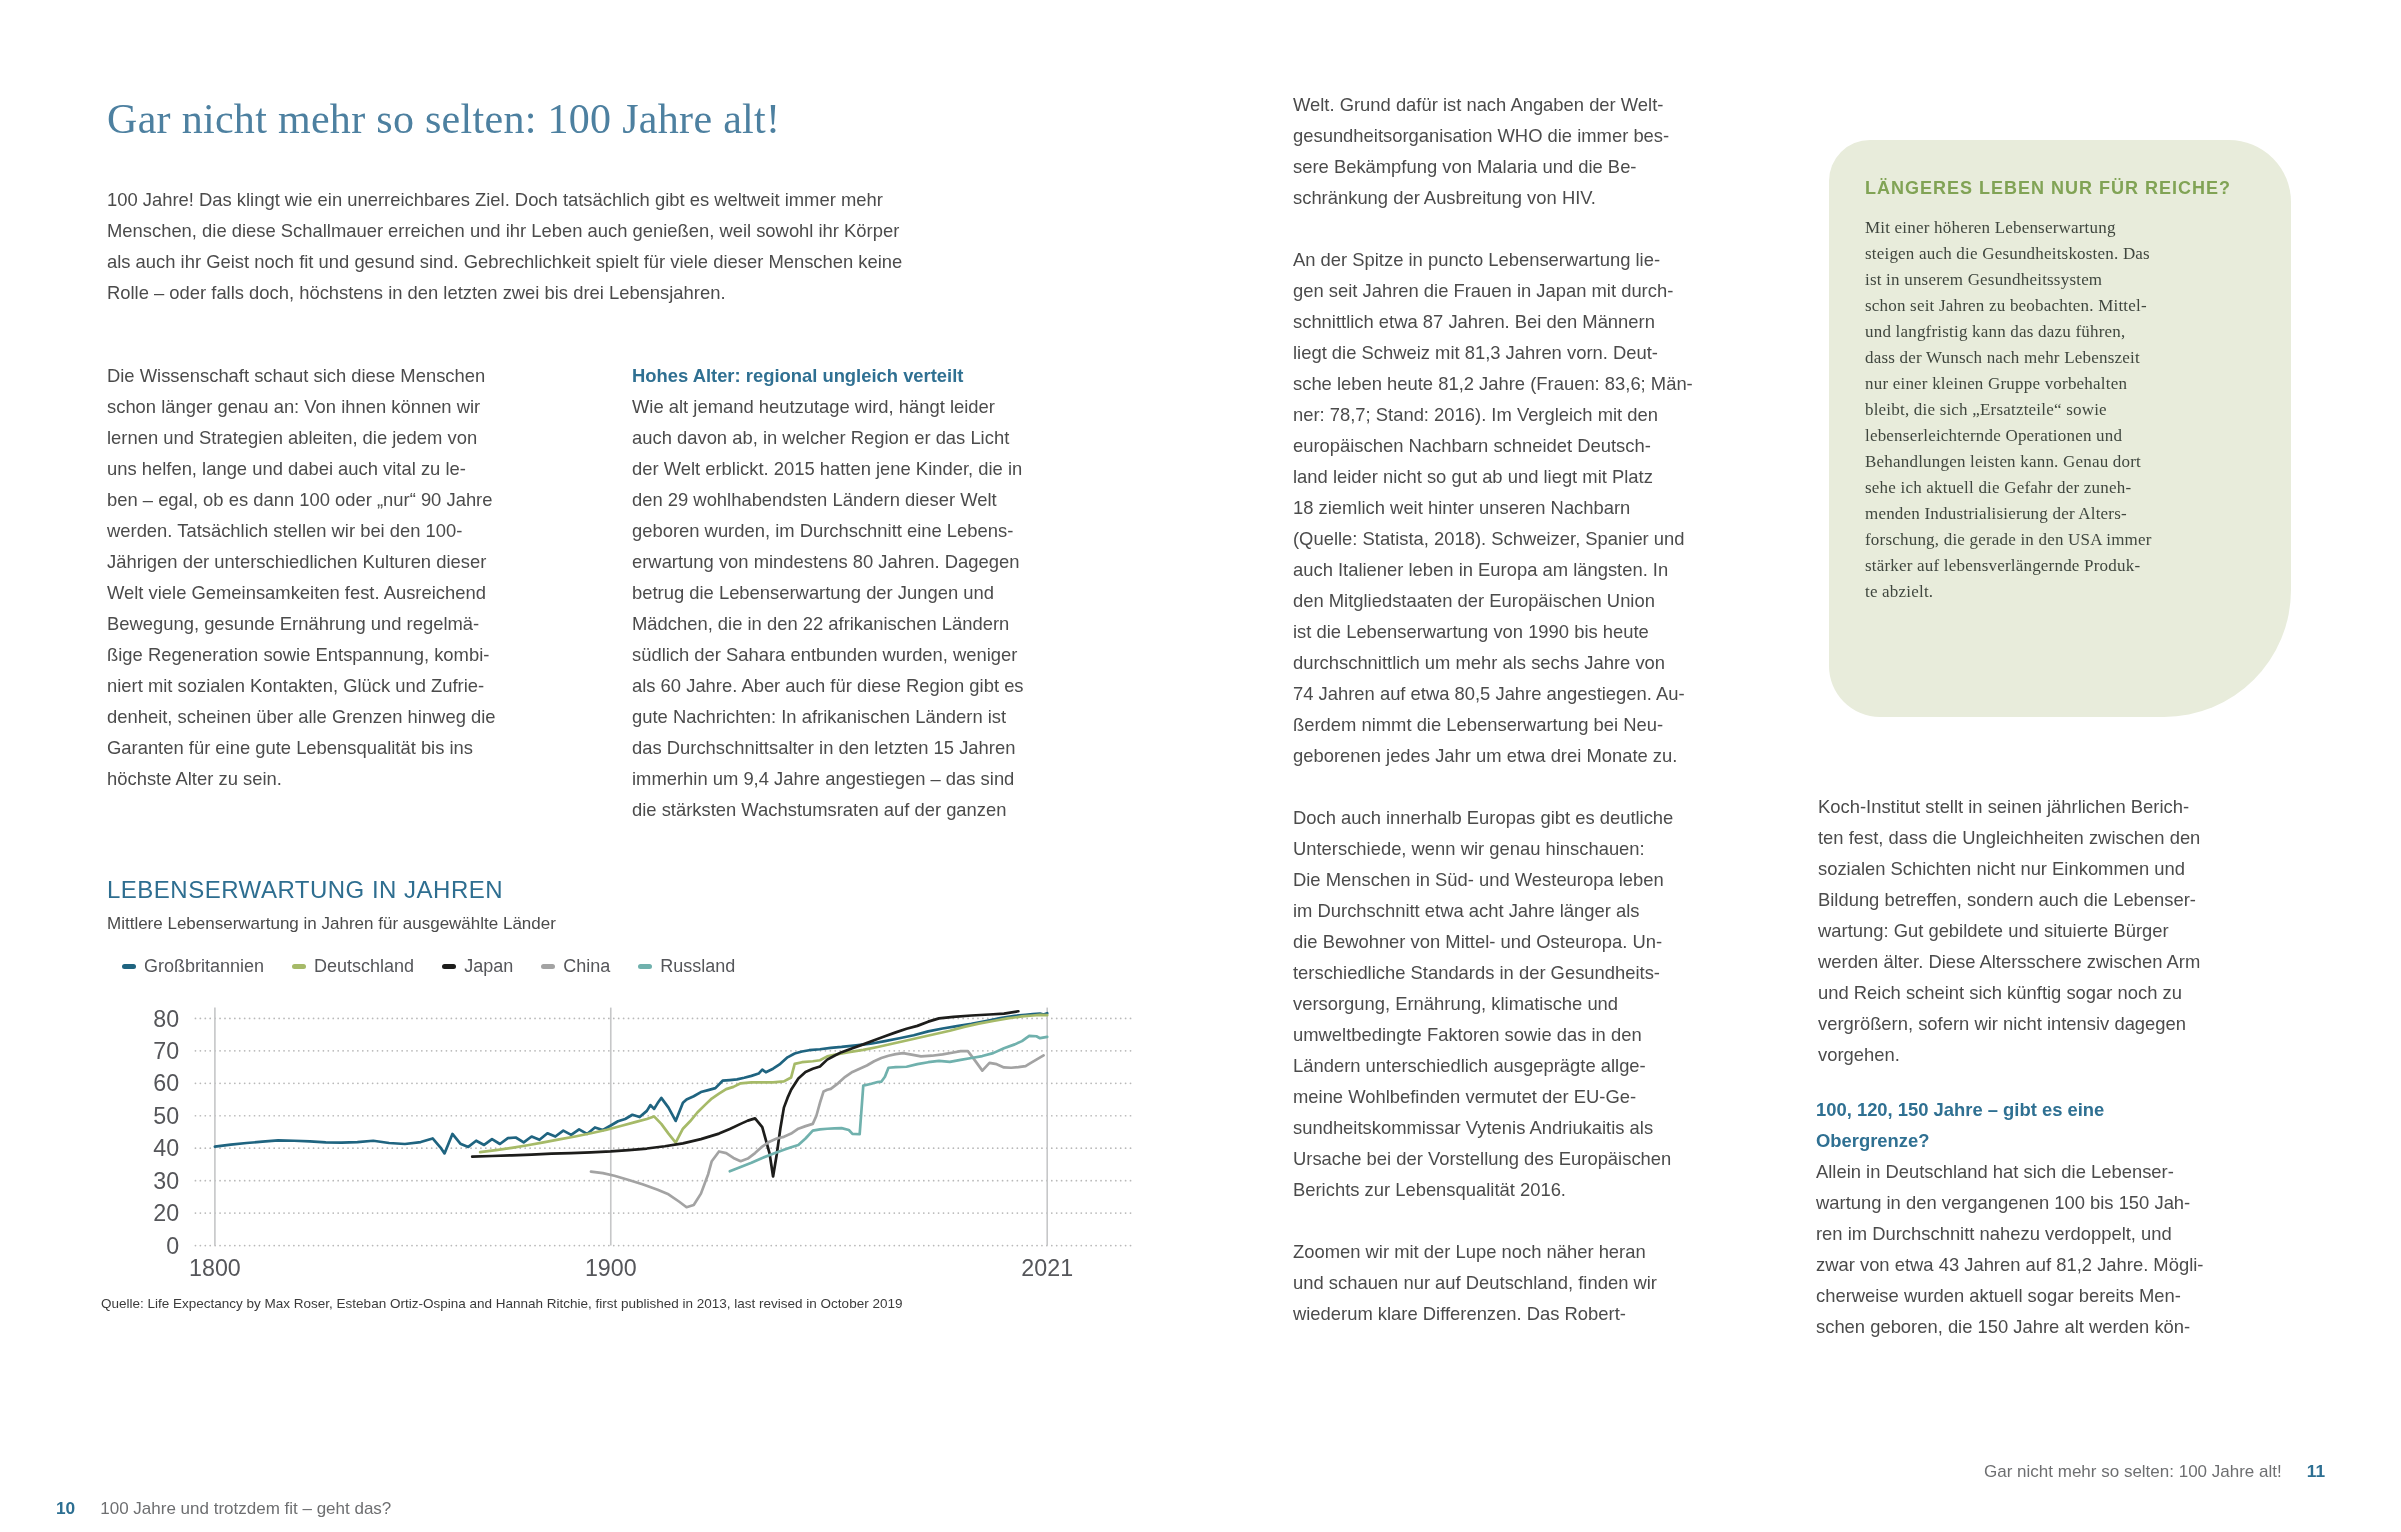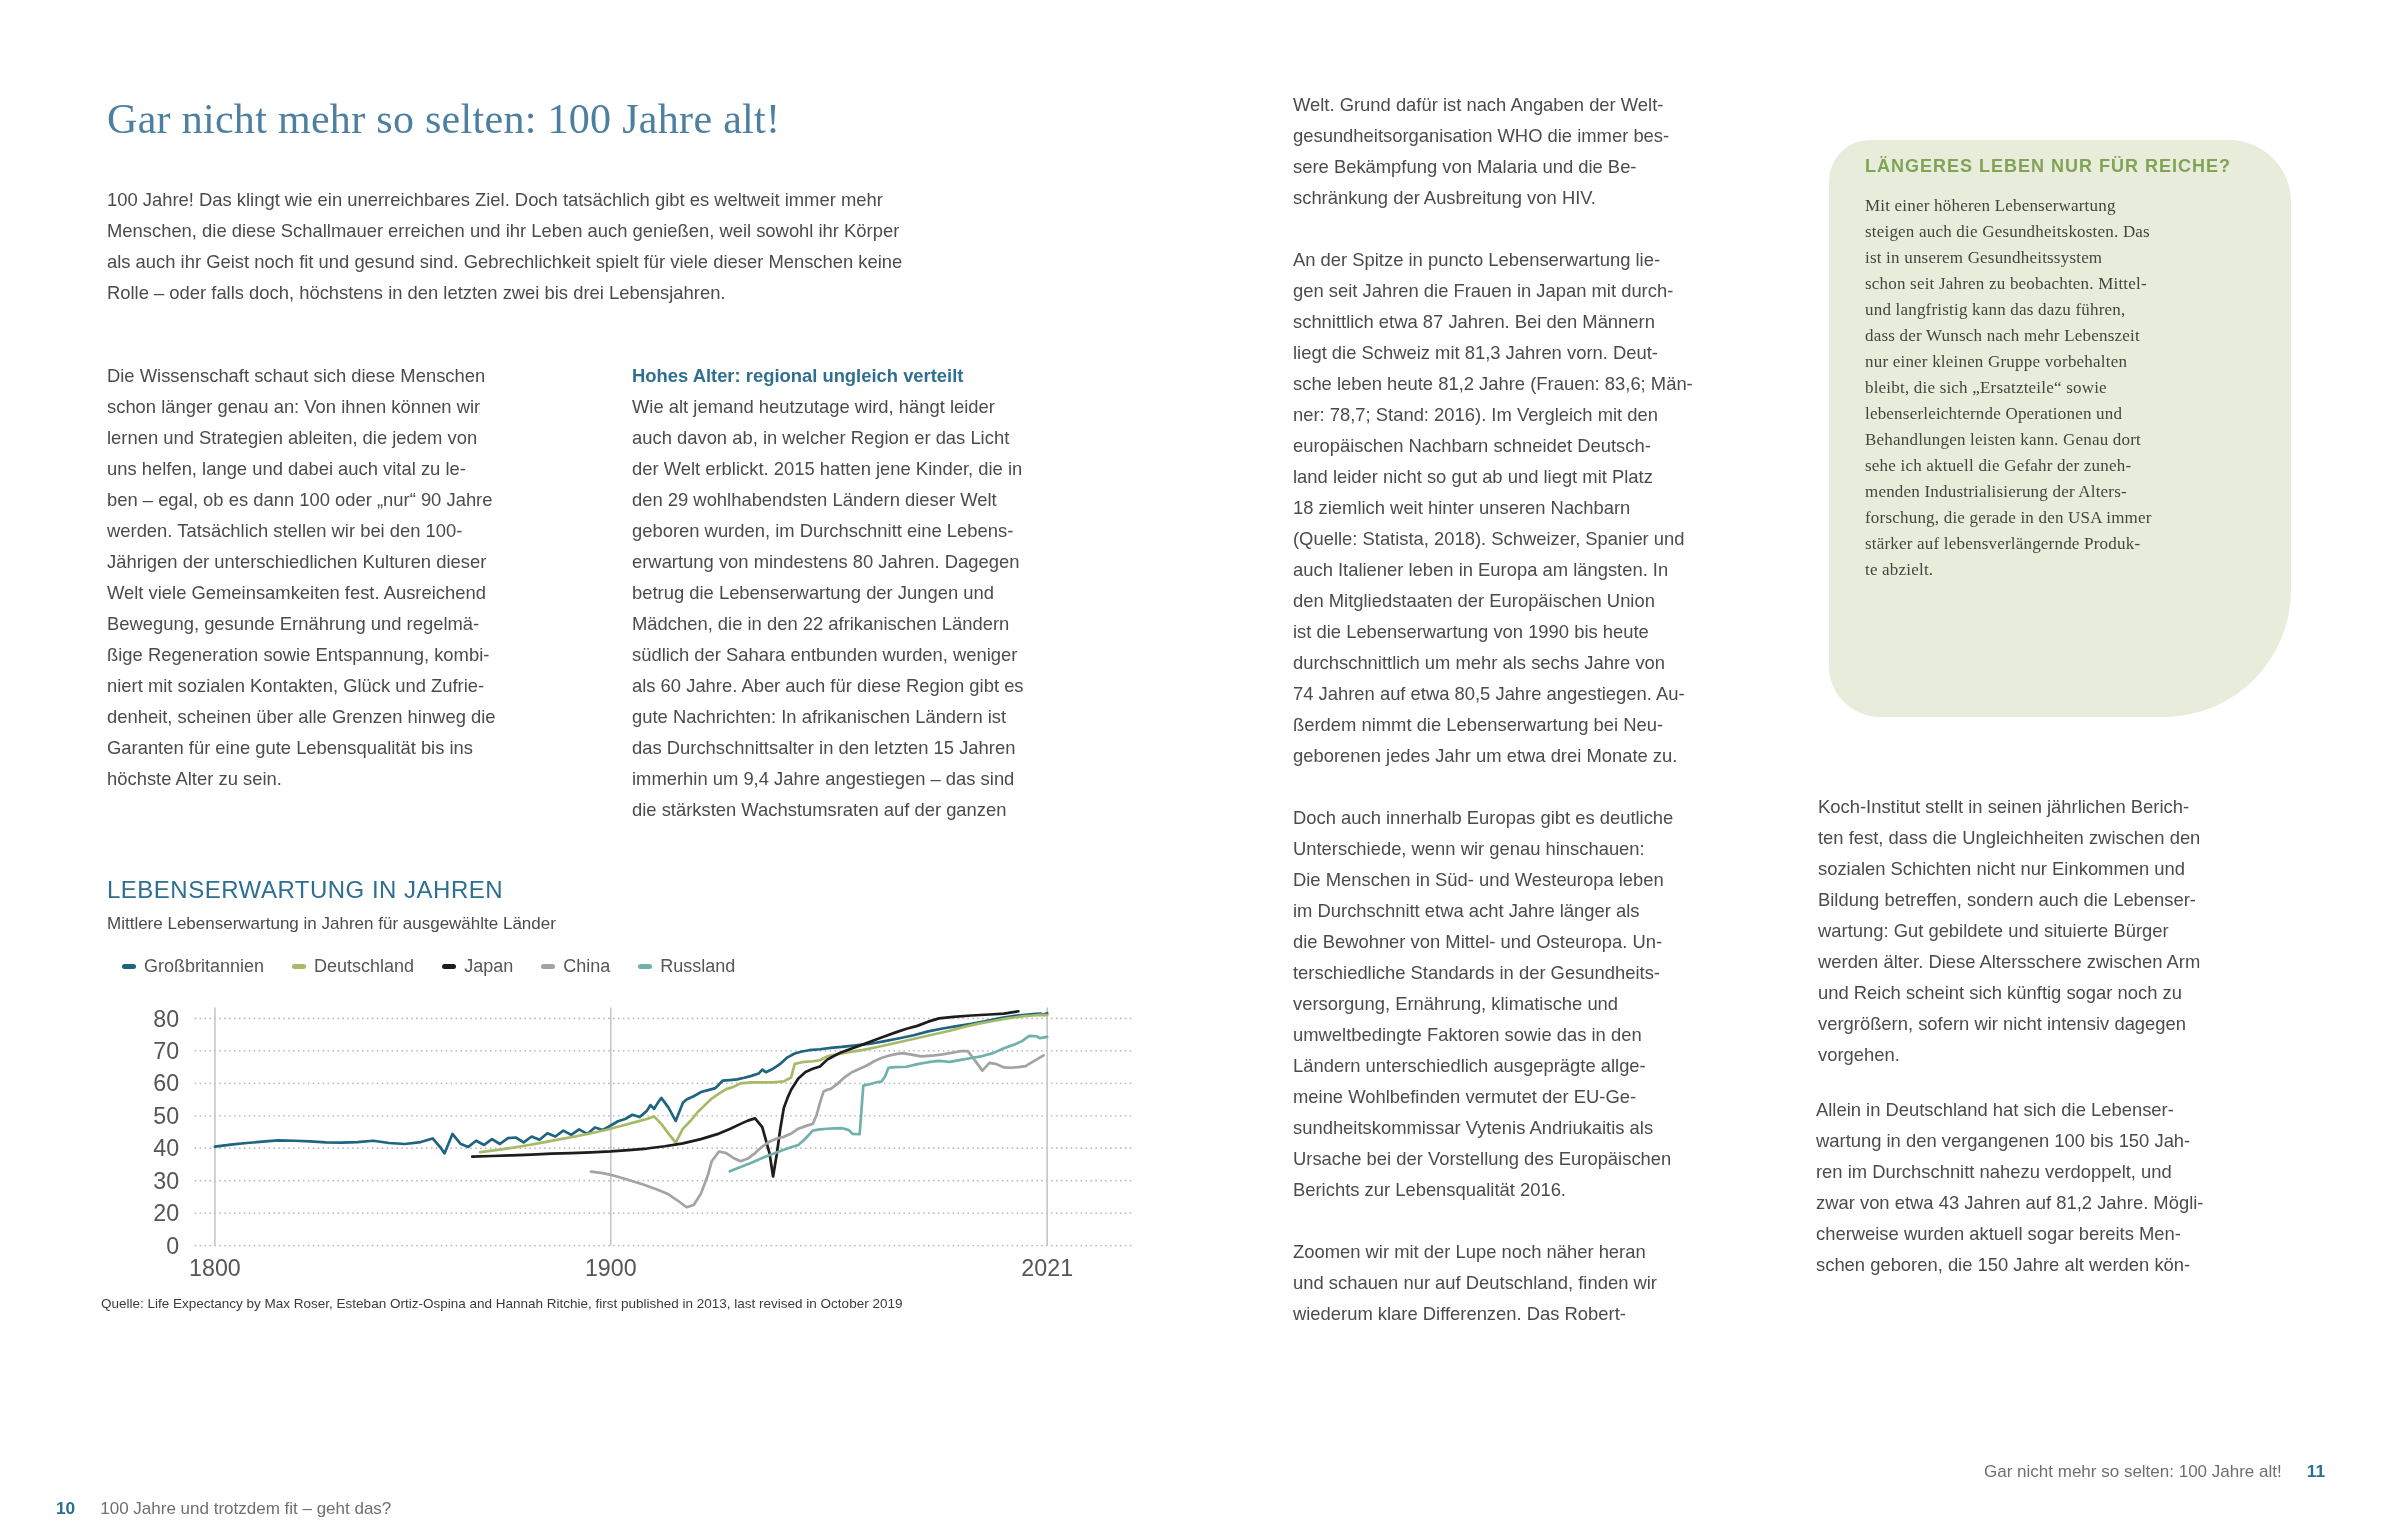--- a/index.html
+++ b/index.html
@@ -23,21 +23,21 @@
   .source{font-size:13.5px;color:#3b3b3b;}
   
   .footer{font-size:17px;color:#6e6f71;display:flex;align-items:baseline;}
   .pagenum{font-size:17.3px;font-weight:700;color:#2d6f92;}
   .footer-left .pagenum{margin-right:25px;}
   .footer-right .pagenum{margin-left:25px;}
   
   .rp p{margin:0 0 31px 0;}
   .greenbox{
     background:#e8ecdb;border-radius:41px 62px 127px 51px;
-    box-sizing:border-box;padding:16px 31px 0 36px;
+    box-sizing:border-box;padding:38px 31px 0 36px;
   }
   .greenbox h4{
     margin:0 0 16px 0;font-size:18px;font-weight:700;color:#81a355;letter-spacing:1px;
   }
   .greenbox p{
     font-family:"Liberation Serif", serif;
     font-size:17px;line-height:26px;color:#3f463e;letter-spacing:0.2px;margin:0;
   }
 </style>
 </head>
@@ -212,20 +212,22 @@
   <div class="abs" style="left:1816px;top:791px;width:514px;">
     <p class="bodytext preline" style="margin:0 0 24px 2px;">Koch-Institut stellt in seinen jährlichen Berich-
 ten fest, dass die Ungleichheiten zwischen den
 sozialen Schichten nicht nur Einkommen und
 Bildung betreffen, sondern auch die Lebenser-
 wartung: Gut gebildete und situierte Bürger
 werden älter. Diese Altersschere zwischen Arm
 und Reich scheint sich künftig sogar noch zu
 vergrößern, sofern wir nicht intensiv dagegen
 vorgehen.</p>
+    <h3 class="subhead-blue preline">100, 120, 150 Jahre – gibt es eine
+Obergrenze?</h3>
     <p class="bodytext preline" style="margin:0;">Allein in Deutschland hat sich die Lebenser-
 wartung in den vergangenen 100 bis 150 Jah-
 ren im Durchschnitt nahezu verdoppelt, und
 zwar von etwa 43 Jahren auf 81,2 Jahre. Mögli-
 cherweise wurden aktuell sogar bereits Men-
 schen geboren, die 150 Jahre alt werden kön-</p>
   </div>
 
   <div class="abs footer footer-right" style="right:76px;top:1461px;">
     <span>Gar nicht mehr so selten: 100 Jahre alt!</span>

